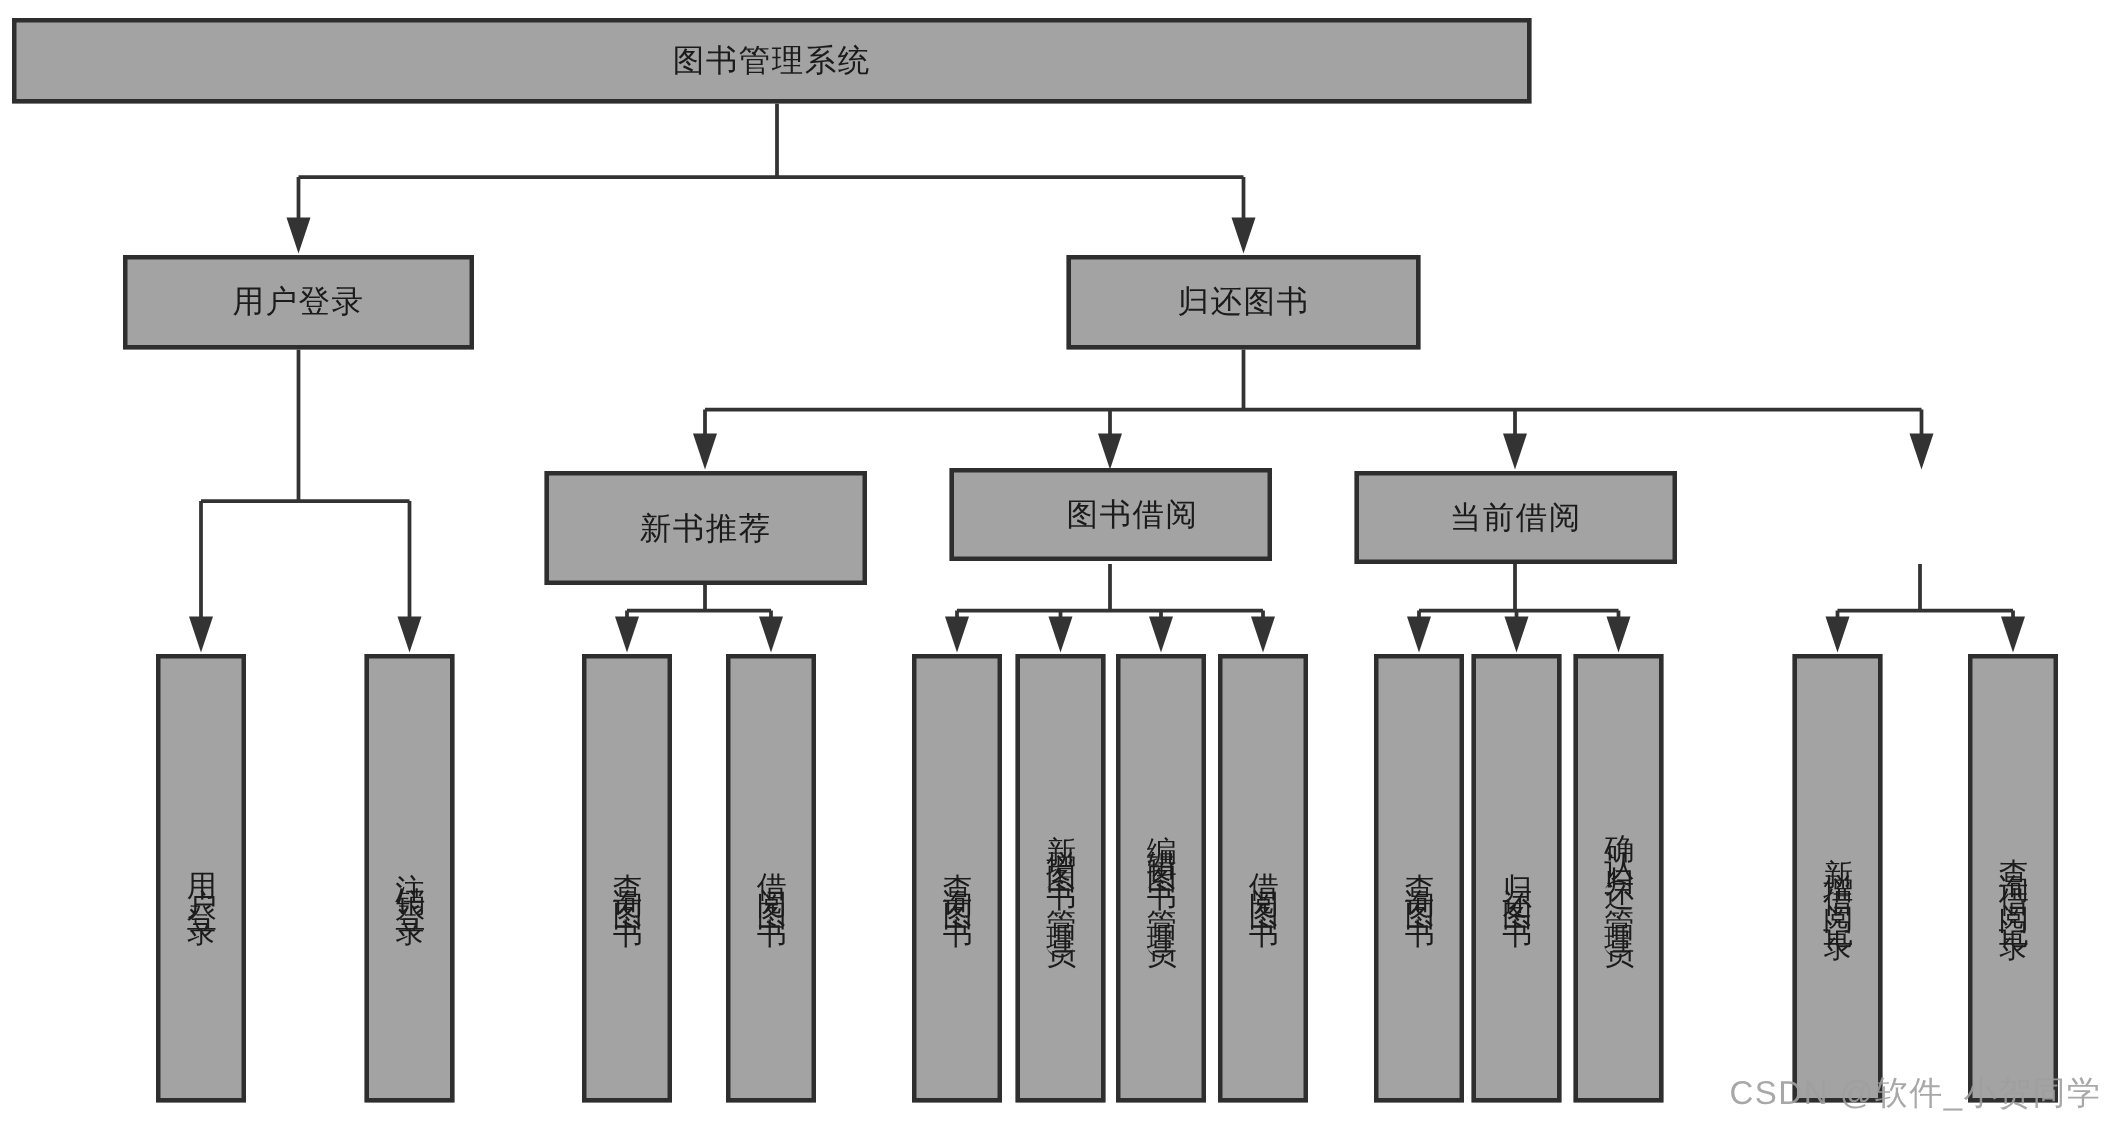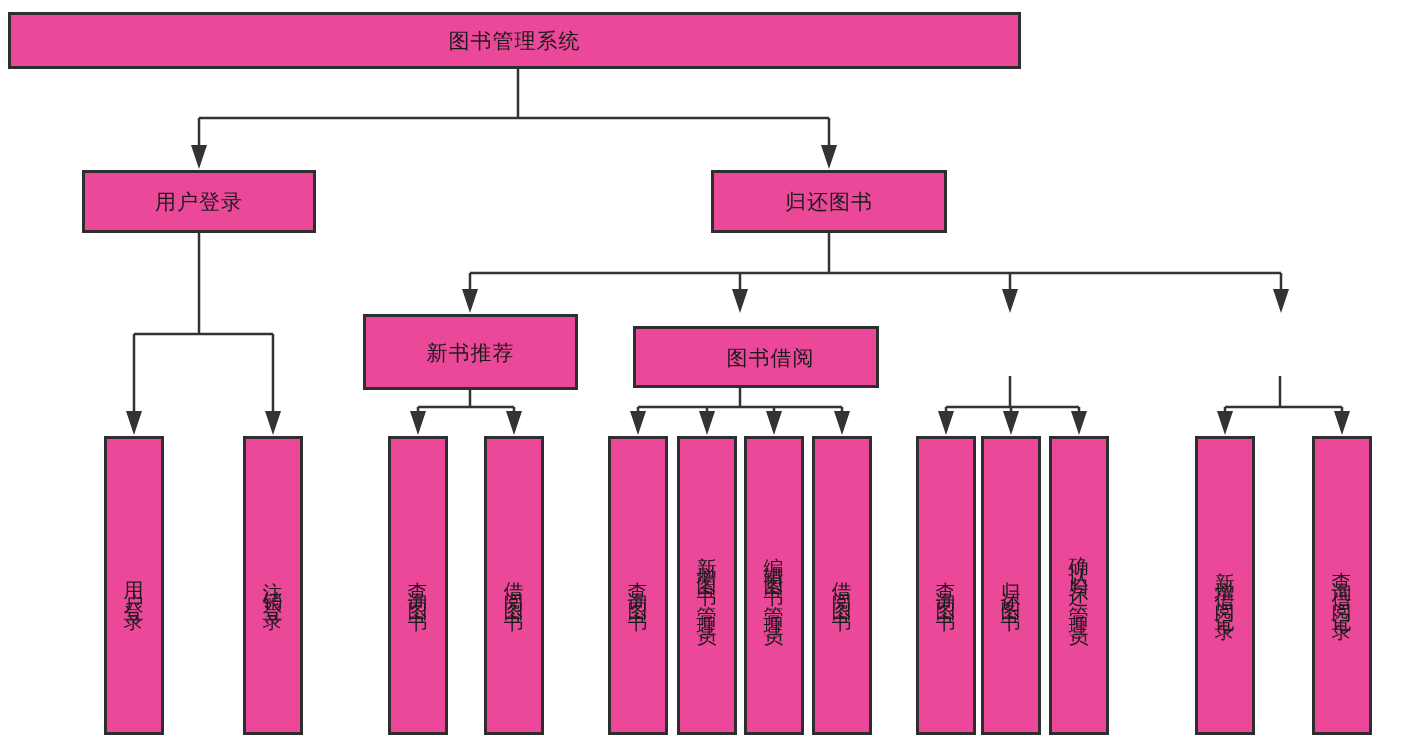--- a/index.html
+++ b/index.html
@@ -15,21 +15,21 @@
     overflow: hidden;
   }
   #connectors {
     position: absolute;
     left: 0; top: 0;
     pointer-events: none;
   }
   .box {
     position: absolute;
     box-sizing: border-box;
-    background: #ec4899;
+    background: #a3a3a3;
     border: 3px solid #2e2e2e;
     display: flex;
     align-items: center;
     justify-content: center;
     color: #1b1b1b;
     font-size: 21px;
     letter-spacing: 1px;
     z-index: 2;
     line-height: 1;
   }
@@ -89,34 +89,36 @@
       <polygon points="1334,411 1350,411 1342,435"></polygon>
     </g>
   </svg>
 
   <div class="box root-box" style="left:8px; top:12px; width:1013px; height:57px;">图书管理系统</div>
 
   <div class="box" style="left:82px; top:170px; width:234px; height:63px;">用户登录</div>
   <div class="box" style="left:711px; top:170px; width:236px; height:63px;">归还图书</div>
 
   <div class="box" style="left:363px; top:314px; width:215px; height:76px;">新书推荐</div>
-  <div class="box" style="left:633px; top:326px; width:246px; height:62px;padding-left:29px;">图书借阅</div>
+  <div class="box" style="left:633px; top:312px; width:215px; height:62px;padding-left:29px;">图书借阅</div>
+  <div class="box" style="left:903px; top:314px; width:215px; height:62px;">当前借阅</div>
 
   <div class="box leaf" style="left:104px; top:436px; width:60px; height:299px;">用户登录</div>
   <div class="box leaf" style="left:243px; top:436px; width:60px; height:299px;">注销登录</div>
 
   <div class="box leaf" style="left:388px; top:436px; width:60px; height:299px;">查询图书</div>
   <div class="box leaf" style="left:484px; top:436px; width:60px; height:299px;">借阅图书</div>
 
   <div class="box leaf" style="left:608px; top:436px; width:60px; height:299px;">查询图书</div>
   <div class="box leaf" style="left:677px; top:436px; width:60px; height:299px;">新增图书（管理员）</div>
   <div class="box leaf" style="left:744px; top:436px; width:60px; height:299px;">编辑图书（管理员）</div>
   <div class="box leaf" style="left:812px; top:436px; width:60px; height:299px;">借阅图书</div>
 
   <div class="box leaf" style="left:916px; top:436px; width:60px; height:299px;">查询图书</div>
   <div class="box leaf" style="left:981px; top:436px; width:60px; height:299px;">归还图书</div>
   <div class="box leaf" style="left:1049px; top:436px; width:60px; height:299px;">确认归还（管理员）</div>
 
   <div class="box leaf" style="left:1195px; top:436px; width:60px; height:299px;">新增借阅记录</div>
   <div class="box leaf" style="left:1312px; top:436px; width:60px; height:299px;">查询借阅记录</div>
 
+  <div class="watermark" style="left:1153px; top:714px;">CSDN @软件_小贺同学</div>
 
 </div>
 
 </body></html>

